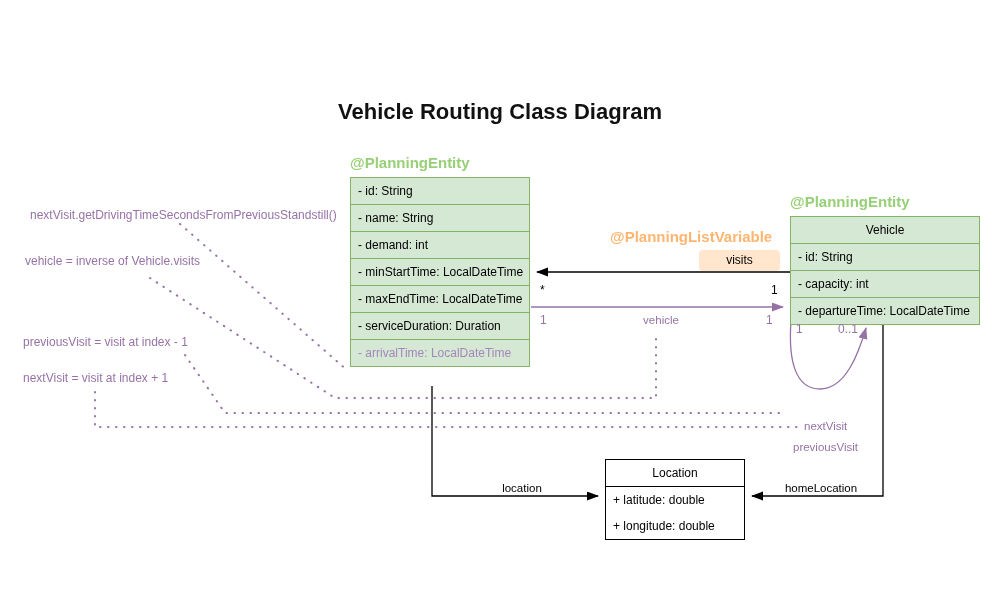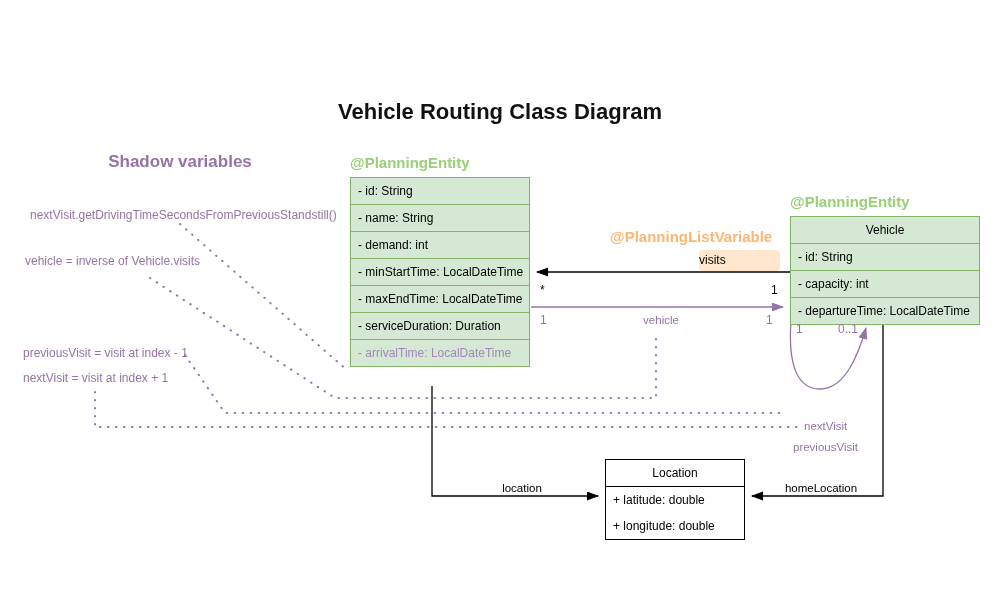--- a/index.html
+++ b/index.html
@@ -17,21 +17,21 @@
   .cls-box.plain{border:1px solid #000;background:#ffffff;}
   .cls-header{height:26px;line-height:26px;text-align:center;border-bottom:1px solid #82b366;}
   .plain .cls-header{border-bottom:1px solid #000;}
   .cls-row{height:26px;line-height:26px;padding-left:7px;border-bottom:1px solid #82b366;white-space:nowrap;overflow:hidden;}
   .cls-row:last-child{border-bottom:none;}
   .plain .cls-row{border-bottom:none;}
   .cls-row.shadow-field{color:#a586bb;}
   .annotation{position:absolute;text-align:left;font-size:15px;font-weight:bold;white-space:nowrap;}
   .annotation.green{color:#97d077;}
   .annotation.orange{color:#ffb570;}
-  .badge{position:absolute;background:#ffe6cc;border-radius:4px;font-size:12px;color:#000;}
+  .badge{position:absolute;background:#ffe6cc;border-radius:4px;text-align:center;font-size:12px;color:#000;}
   .mult{position:absolute;font-size:12px;white-space:nowrap;}
   .mult.purple{color:#9673a6;}
   .edge-label{position:absolute;font-size:11.5px;text-align:center;white-space:nowrap;}
   .edge-label.purple{color:#9673a6;}
   svg{position:absolute;top:0;left:0;}
 </style>
 </head>
 <body>
 
 <div id="canvas">
@@ -57,24 +57,23 @@
     <path d="M791,321 C788,362 796,389 820,389 C846,389 859,352 866,328" stroke="#9673a6" stroke-width="1.3" fill="none" marker-end="url(#arrPurple)"></path>
 
     <path d="M180,224 L348,371" stroke="#9673a6" stroke-width="2" fill="none" stroke-dasharray="0.5 7.5" stroke-linecap="round"></path>
     <path d="M150,278 L335,398 L656,398 L656,336" stroke="#9673a6" stroke-width="2" fill="none" stroke-dasharray="0.5 7.5" stroke-linecap="round"></path>
     <path d="M185,355 L225,413 L786,413" stroke="#9673a6" stroke-width="2" fill="none" stroke-dasharray="0.5 7.5" stroke-linecap="round"></path>
     <path d="M95,392 L95,427 L798,427" stroke="#9673a6" stroke-width="2" fill="none" stroke-dasharray="0.5 7.5" stroke-linecap="round"></path>
   </svg>
 
   <div id="title" class="abs">Vehicle Routing Class Diagram</div>
 
-  <div class="abs shadow-heading">Shadow variables</div>
   <div class="abs shadow-note" style="left:30px;top:208px;">nextVisit.getDrivingTimeSecondsFromPreviousStandstill()</div>
   <div class="abs shadow-note" style="left:25px;top:254px;">vehicle = inverse of Vehicle.visits</div>
-  <div class="abs shadow-note" style="left:23px;top:335px;margin-top:11px;">previousVisit = visit at index - 1</div>
+  <div class="abs shadow-note" style="left:23px;top:335px;">previousVisit = visit at index - 1</div>
   <div class="abs shadow-note" style="left:23px;top:371px;">nextVisit = visit at index + 1</div>
 
   <div class="annotation green" style="left:350px;top:154px;width:180px;">@PlanningEntity</div>
   <div class="cls-box" style="left:350px;top:177px;width:180px;">
     <div class="cls-row">- id: String</div>
     <div class="cls-row">- name: String</div>
     <div class="cls-row">- demand: int</div>
     <div class="cls-row">- minStartTime: LocalDateTime</div>
     <div class="cls-row">- maxEndTime: LocalDateTime</div>
     <div class="cls-row">- serviceDuration: Duration</div>

